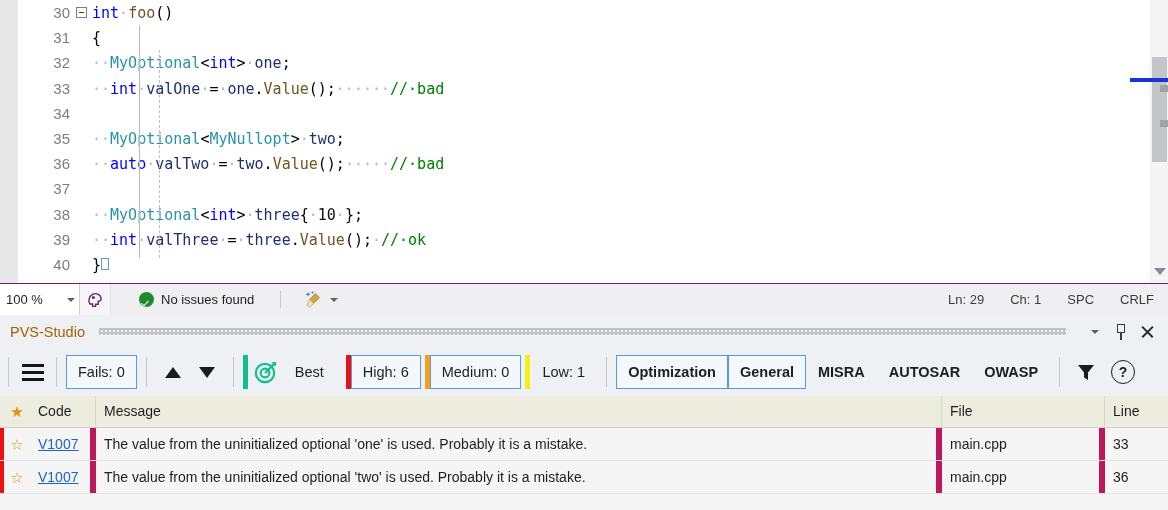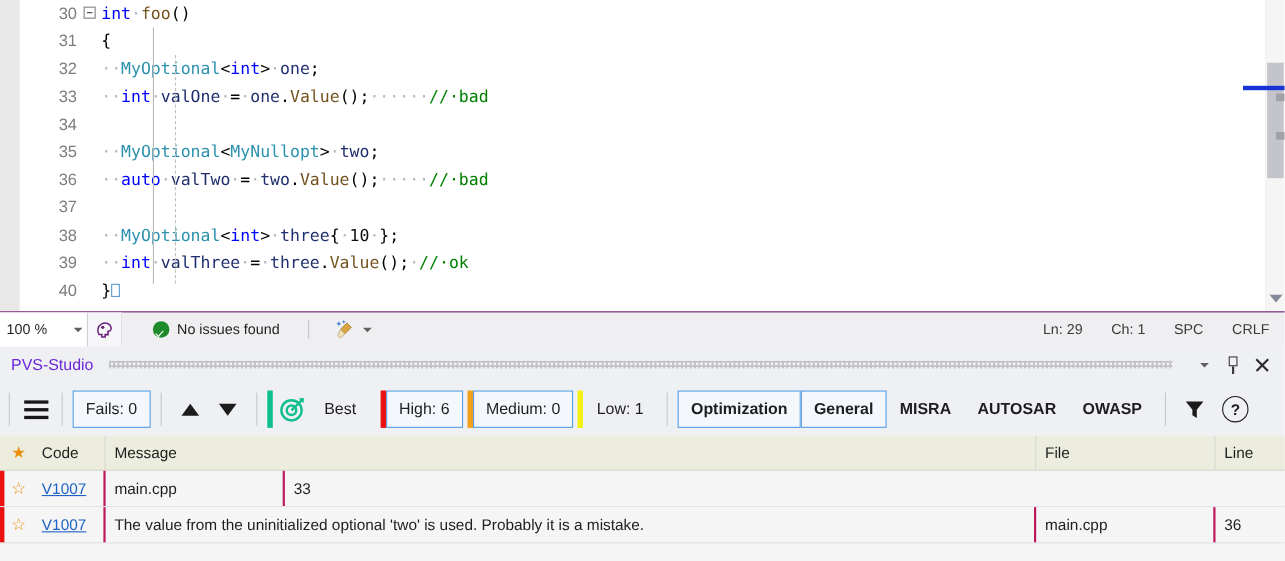--- a/index.html
+++ b/index.html
@@ -57,21 +57,21 @@
   .sb-status{display:flex;align-items:center;gap:7px;padding-left:28px;}
   .ok-circle{width:15px;height:15px;border-radius:50%;background:#1d8a2c;position:relative;display:inline-block;}
   .ok-circle:after{content:"";position:absolute;left:3.5px;top:6.5px;width:3px;height:6px;border:solid #fff;border-width:0 1.6px 1.6px 0;transform:rotate(42deg);}
   .sb-sep{width:1px;height:17px;background:#c8c8cc;margin:0 0 0 26px;}
   .sb-broom{margin-left:22px;display:flex;align-items:center;gap:7px;}
   .sb-right{position:absolute;right:14px;display:flex;align-items:center;gap:26px;color:#3b3b3b;font-size:13px;}
 
   
   .pvs{flex:1;background:#eff0f3;display:flex;flex-direction:column;min-height:0;}
   .pvs-title{height:33px;display:flex;align-items:center;padding:0 8px 0 10px;flex:none;}
-  .pvs-title-text{font-size:14.5px;color:#6d28d9;}
+  .pvs-title-text{font-size:14.5px;color:#a16207;}
   .pvs-dots{flex:1;height:7px;margin:0 16px 0 14px;
     background-image:repeating-linear-gradient(to right,#bfc0c6 0,#bfc0c6 2px,transparent 2px,transparent 4px),
                      repeating-linear-gradient(to bottom,#bfc0c6 0,#bfc0c6 2px,transparent 2px,transparent 4px);
     background-size:4px 4px;opacity:.95;}
   .pvs-tb-btn{width:26px;height:26px;display:flex;align-items:center;justify-content:center;cursor:default;}
   .pin{position:relative;width:14px;height:16px;}
   .pin:before{content:"";position:absolute;left:3px;top:0;width:8px;height:9px;border:1.6px solid #3a3a3a;box-sizing:border-box;}
   .pin:after{content:"";position:absolute;left:6.2px;top:9px;width:1.6px;height:7px;background:#3a3a3a;}
   .xicon{position:relative;width:15px;height:15px;}
   .xicon:before,.xicon:after{content:"";position:absolute;left:0;top:6.7px;width:15px;height:1.7px;background:#2b2b2b;}
@@ -95,21 +95,21 @@
   .arrow-up{width:0;height:0;border-left:8px solid transparent;border-right:8px solid transparent;border-bottom:11px solid #1c1c1c;margin:0 9px;}
   .arrow-dn{width:0;height:0;border-left:8px solid transparent;border-right:8px solid transparent;border-top:11px solid #1c1c1c;margin:0 9px;}
   .funnel{width:20px;height:20px;}
   .qmark{width:22px;height:22px;border:1.8px solid #1c1c1c;border-radius:50%;display:flex;align-items:center;justify-content:center;font-size:14px;font-weight:bold;color:#1c1c1c;}
 
   
   .grid{flex:1;display:flex;flex-direction:column;min-height:0;background:#f5f5f5;}
   .grid-head{display:flex;height:31px;background:#eceddf;border-bottom:1px solid #d2d2cc;flex:none;align-items:center;}
   .gh{font-size:14px;color:#1e1e1e;padding-left:8px;box-sizing:border-box;height:31px;line-height:31px;border-right:1px solid #d6d7cf;overflow:hidden;white-space:nowrap;}
   .row{display:flex;height:32px;align-items:stretch;background:#f5f5f5;border-bottom:1px solid #e2e2e2;flex:none;}
-  .cell{font-size:14px;color:#1e1e1e;padding-left:8px;box-sizing:border-box;height:32px;line-height:32px;border-right:2px solid #be185d;overflow:hidden;white-space:nowrap;}
+  .cell{font-size:14px;color:#1e1e1e;padding-left:8px;box-sizing:border-box;height:32px;line-height:32px;border-right:6px solid #be185d;overflow:hidden;white-space:nowrap;}
   .c-sev{width:4px;flex:none;border-right:none;padding:0;}
   .c-star{width:26px;flex:none;display:flex;align-items:center;justify-content:center;padding:0;border-right:none;}
   .c-code{width:66px;flex:none;}
   .c-msg{width:846px;flex:none;}
   .c-file{width:163px;flex:none;}
   .c-line{width:60px;flex:none;border-right:none;}
   .gh.c-star{border-right:none;}
   .codelink{color:#1d62c4;text-decoration:underline;}
   .star{font-size:15px;line-height:1;}
   .star.filled{color:#e8900c;}
@@ -264,20 +264,21 @@
         <div class="gh c-file">File</div>
         <div class="gh c-line">Line</div>
       </div>
       <div id="grid-rows">
           <div class="row">
             <div class="cell c-sev" style="background: rgb(235, 17, 17);"></div>
             <div class="cell c-star">
               <span class="star hollow">☆</span>
             </div>
             <div class="cell c-code"><span class="codelink">V1007</span></div>
+            <div class="cell c-msg">The value from the uninitialized optional 'one' is used. Probably it is a mistake.</div>
             <div class="cell c-file">main.cpp</div>
             <div class="cell c-line">33</div>
           </div>
           <div class="row">
             <div class="cell c-sev" style="background: rgb(235, 17, 17);"></div>
             <div class="cell c-star">
               <span class="star hollow">☆</span>
             </div>
             <div class="cell c-code"><span class="codelink">V1007</span></div>
             <div class="cell c-msg">The value from the uninitialized optional 'two' is used. Probably it is a mistake.</div>

